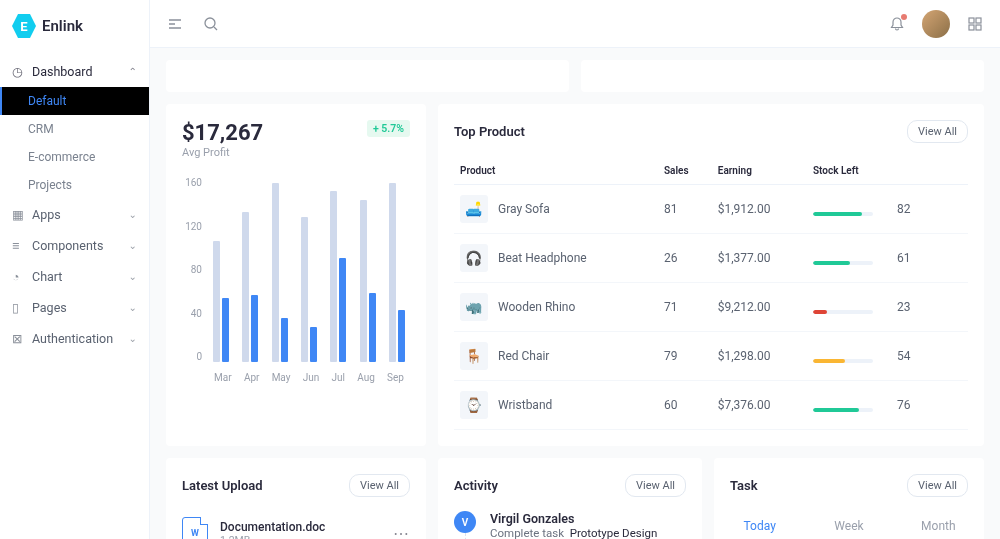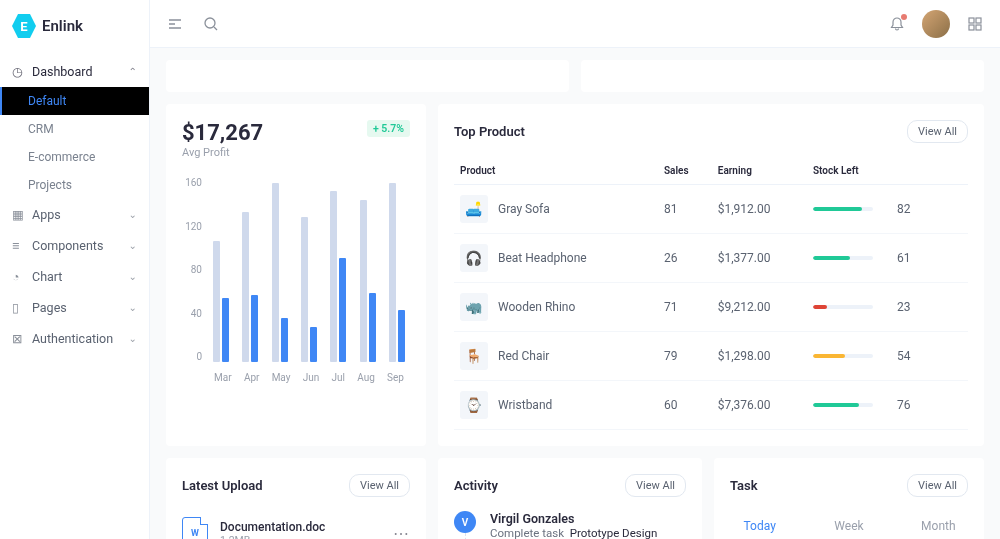--- a/index.html
+++ b/index.html
@@ -44,21 +44,21 @@
 .x-axis{position:absolute;bottom:0;left:26px;right:0;display:flex;justify-content:space-around;font-size:10px;color:#9aa0ac}
 .card-head{display:flex;justify-content:space-between;align-items:center;margin-bottom:14px}
 .card-title{font-weight:600;font-size:13px;color:#2a2a3c}
 .btn-outline{border:1px solid #e2e8f0;background:#fff;color:#5a6270;font-size:11px;padding:4px 10px;border-radius:10px;cursor:pointer}
 .table{width:100%;border-collapse:collapse}
 .table th{text-align:left;font-size:10px;font-weight:600;color:#2a2a3c;padding:8px 6px;border-bottom:1px solid #edf2f9}
 .table th:nth-child(2),.table td:nth-child(2){text-align:left}
 .table td{padding:10px 6px;border-bottom:1px solid #f3f6fa;font-size:12px;color:#5a6270}
 .prod{display:flex;align-items:center;gap:10px}
 .thumb{width:28px;height:28px;border-radius:3px;background:#f3f6fa;display:flex;align-items:center;justify-content:center;font-size:14px}
-.stock-cell{display:flex;align-items:center;gap:24px}
+.stock-cell{display:flex;align-items:flex-end;gap:24px}
 .stock-bar{width:60px;height:4px;background:#edf2f9;border-radius:2px;overflow:hidden}
 .stock-fill{height:100%;border-radius:2px}
 .files{display:flex;flex-direction:column;gap:4px}
 .file{display:flex;align-items:center;gap:12px;padding:6px 0}
 .file-icon{width:26px;height:32px;border:1.5px solid;border-radius:3px;display:flex;align-items:center;justify-content:center;font-size:9px;font-weight:700;position:relative}
 .file-icon::before{content:"";position:absolute;top:-1px;right:-1px;width:7px;height:7px;background:#fff;border-left:1.5px solid;border-bottom:1.5px solid;border-color:inherit}
 .file-info{flex:1}
 .file-name{font-size:12px;color:#2a2a3c;font-weight:500}
 .file-size{font-size:10.5px;color:#9aa0ac}
 .dots{cursor:pointer;opacity:.5;font-size:16px;letter-spacing:1px}

